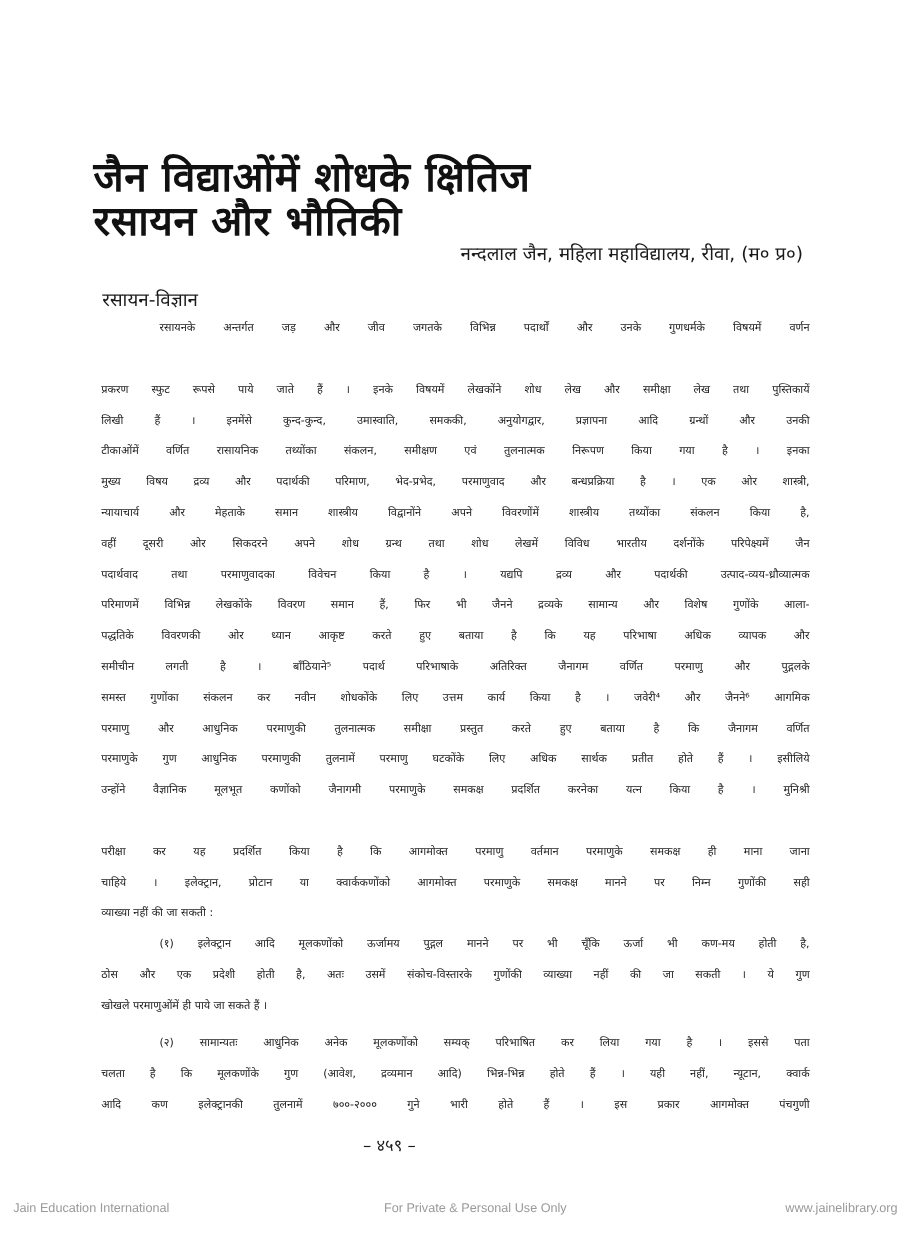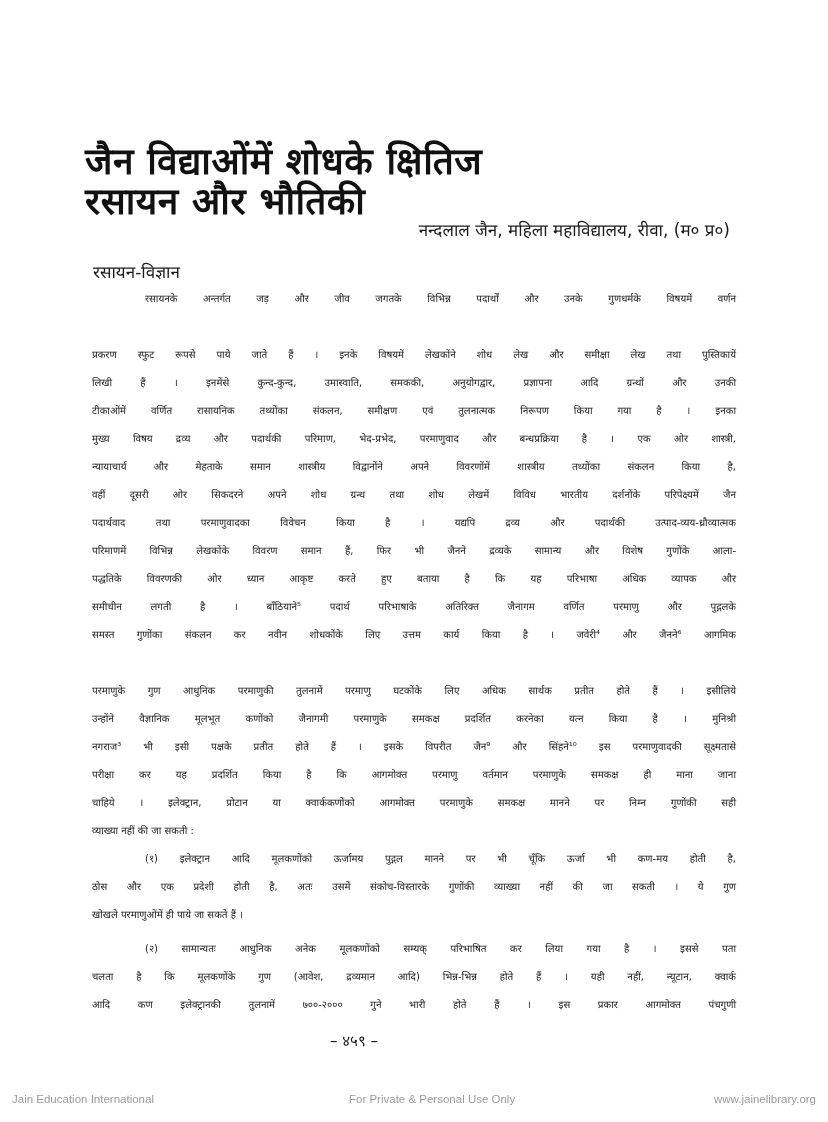--- a/index.html
+++ b/index.html
@@ -42,23 +42,23 @@
   <div class="line" style="top:374px">लिखी हैं । इनमेंसे कुन्द-कुन्द,  उमास्वाति,  समककी,  अनुयोगद्वार,  प्रज्ञापना आदि ग्रन्थों  और  उनकी</div>
   <div class="line" style="top:402px">टीकाओंमें वर्णित रासायनिक तथ्योंका संकलन, समीक्षण एवं  तुलनात्मक निरूपण  किया गया  है । इनका</div>
   <div class="line" style="top:430px">मुख्य विषय द्रव्य और पदार्थकी परिमाण, भेद-प्रभेद, परमाणुवाद और बन्धप्रक्रिया है ।  एक ओर शास्त्री,</div>
   <div class="line" style="top:458px">न्यायाचार्य और मेहताके  समान शास्त्रीय विद्वानोंने  अपने  विवरणोंमें  शास्त्रीय तथ्योंका संकलन किया है,</div>
   <div class="line" style="top:486px">वहीं दूसरी ओर सिकदरने अपने  शोध ग्रन्थ तथा  शोध लेखमें  विविध भारतीय दर्शनोंके  परिपेक्ष्यमें  जैन</div>
   <div class="line" style="top:514px">पदार्थवाद तथा परमाणुवादका  विवेचन किया  है । यद्यपि द्रव्य  और  पदार्थकी  उत्पाद-व्यय-ध्रौव्यात्मक</div>
   <div class="line" style="top:542px">परिमाणमें विभिन्न लेखकोंके विवरण समान हैं,  फिर भी जैनने द्रव्यके सामान्य और विशेष गुणोंके आला-</div>
   <div class="line" style="top:570px">पद्धतिके विवरणकी  ओर  ध्यान आकृष्ट  करते हुए  बताया है  कि  यह परिभाषा  अधिक  व्यापक और</div>
   <div class="line" style="top:598px">समीचीन लगती  है । बाँठियाने⁵  पदार्थ परिभाषाके  अतिरिक्त जैनागम वर्णित  परमाणु और  पुद्गलके</div>
   <div class="line" style="top:626px">समस्त गुणोंका संकलन कर नवीन शोधकोंके लिए  उत्तम कार्य किया  है । जवेरी⁴ और  जैनने⁶ आगमिक</div>
+  <div class="line" style="top:654px">परमाणु और आधुनिक  परमाणुकी तुलनात्मक  समीक्षा प्रस्तुत  करते हुए  बताया है  कि  जैनागम वर्णित</div>
   <div class="line" style="top:682px">परमाणुके गुण आधुनिक परमाणुकी तुलनामें परमाणु घटकोंके लिए अधिक सार्थक प्रतीत होते हैं ।  इसीलिये</div>
   <div class="line" style="top:710px">उन्होंने वैज्ञानिक मूलभूत कणोंको  जैनागमी परमाणुके  समकक्ष प्रदर्शित करनेका  यत्न किया  है । मुनिश्री</div>
-  <div class="line" style="top:738px">नगराज³ भी इसी पक्षके प्रतीत होते हैं ।  इसके  विपरीत जैन⁹ और  सिंहने¹⁰ इस परमाणुवादकी सूक्ष्मतासे</div>
   <div class="line" style="top:766px">परीक्षा कर यह  प्रदर्शित किया  है  कि  आगमोक्त परमाणु वर्तमान  परमाणुके समकक्ष ही  माना जाना</div>
   <div class="line" style="top:794px">चाहिये । इलेक्ट्रान, प्रोटान या क्वार्ककणोंको आगमोक्त परमाणुके  समकक्ष मानने पर  निम्न गुणोंकी सही</div>
   <div class="line last" style="top:822px">व्याख्या नहीं की जा सकती :</div>
 
   <div class="line indent" style="top:850px">(१) इलेक्ट्रान आदि मूलकणोंको ऊर्जामय पुद्गल मानने पर भी  चूँकि ऊर्जा भी  कण-मय होती है,</div>
   <div class="line" style="top:878px">ठोस और एक प्रदेशी होती है,  अतः उसमें संकोच-विस्तारके गुणोंकी  व्याख्या  नहीं की जा सकती ।  ये गुण</div>
   <div class="line last" style="top:906px">खोखले परमाणुओंमें ही पाये जा सकते हैं ।</div>
 
   <div class="line indent" style="top:940px">(२) सामान्यतः आधुनिक अनेक  मूलकणोंको  सम्यक् परिभाषित कर  लिया गया है ।  इससे पता</div>
   <div class="line" style="top:968px">चलता है कि मूलकणोंके गुण (आवेश, द्रव्यमान आदि) भिन्न-भिन्न होते हैं ।  यही  नहीं,  न्यूटान,  क्वार्क</div>

